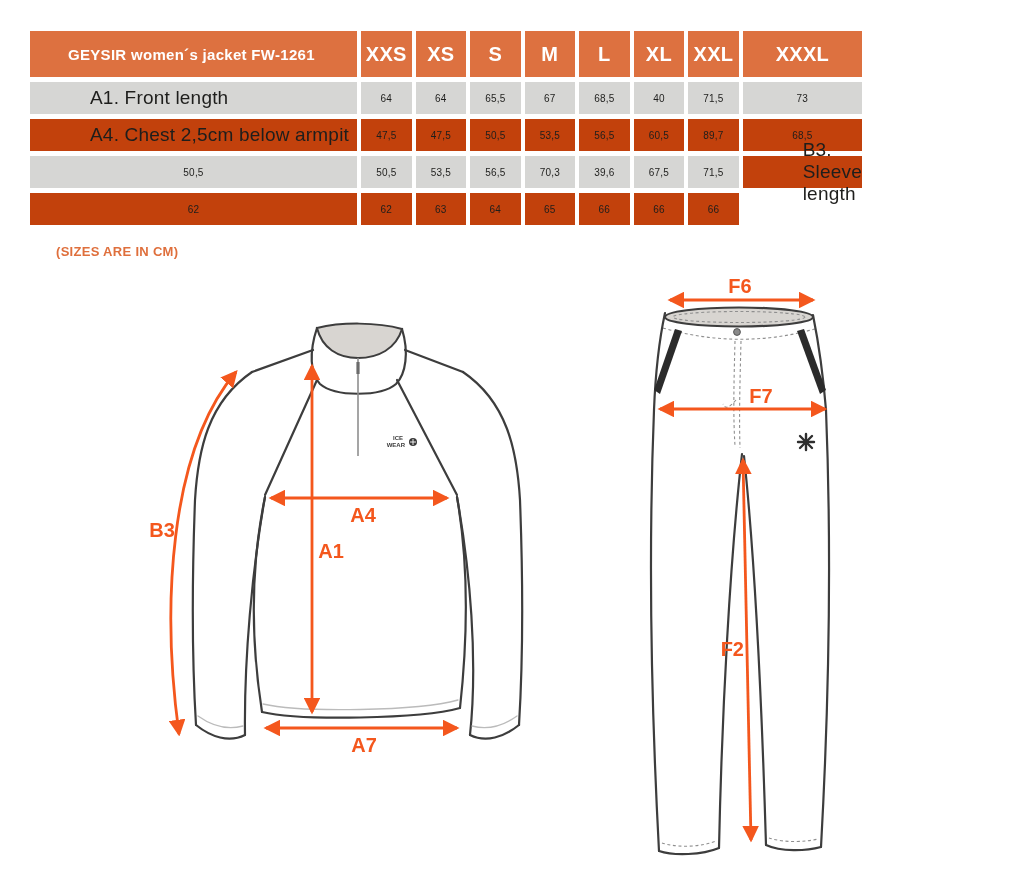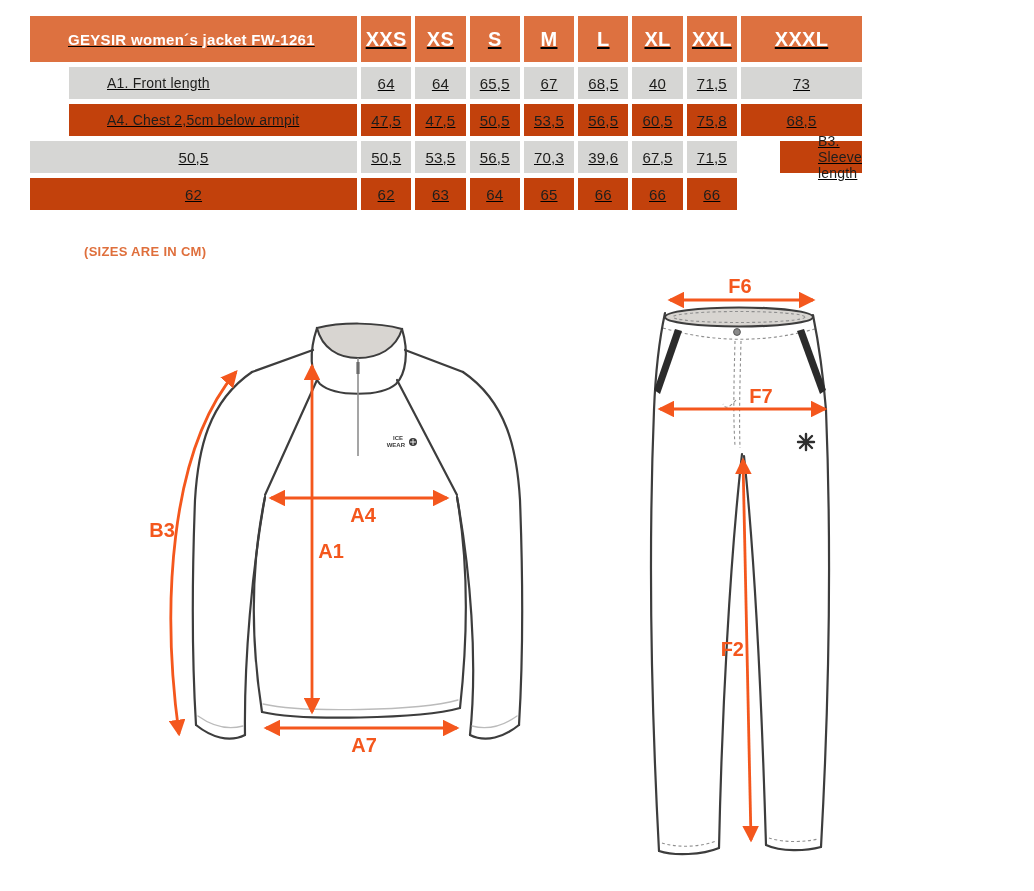--- a/index.html
+++ b/index.html
@@ -1,41 +1,41 @@
 <!DOCTYPE html>
 <html><head>
 <meta charset="utf-8">
 <style>
   * { margin:0; padding:0; box-sizing:border-box; }
   body { background:#ffffff; font-family:"Liberation Sans", sans-serif; }
   .page { position:relative; width:1034px; height:891px; background:#ffffff; overflow:hidden; }
 
   
   .size-table {
-    position:absolute; left:30px; top:16px; width:832px;
+    position:absolute; left:30px; top:31px; width:832px;
     display:grid; grid-template-columns:327px repeat(8, 1fr);
-    column-gap:4px; row-gap:5px;text-decoration:underline;
+    column-gap:4px; row-gap:5px;
   }
   .th {
     background:#DD7140; color:#ffffff; font-weight:bold;
     height:46px; display:flex; align-items:center; letter-spacing:0.3px;
   }
   .th.title { justify-content:flex-start; padding-left:38px; font-size:15px; }
   .th.size  { justify-content:center; font-size:20px; }
   .td {
     height:32px; display:flex; align-items:center;
-    color:#1E1E1C; font-size:15px; letter-spacing:0.2px;
-  }
-  .td.label { justify-content:flex-start; padding-left:38px; font-size:14px;margin-left:39px; }
+    color:#1E1E1C; font-size:10px; letter-spacing:0.2px;
+  }
+  .td.label { justify-content:flex-start; padding-left:60px; font-size:19px; }
   .td.val   { justify-content:center; }
   .shade-a { background:#D6D6D4; }
   .shade-b { background:#c2410c; }
 
   .sizes-note {
-    position:absolute; left:84px; top:244px;
+    position:absolute; left:56px; top:244px;
     color:#DF6F3C; font-size:13px; font-weight:bold; letter-spacing:0.3px;
   }
 
   
   svg { position:absolute; overflow:visible; }
   .garment { stroke:#3D3D3D; stroke-width:2.2; fill:none; stroke-linecap:round; stroke-linejoin:round; }
   .garment-thin { stroke:#BBBBBB; stroke-width:1.3; fill:none; stroke-linecap:round; }
   .stitch { stroke:#8F8F8F; stroke-width:1.1; fill:none; stroke-dasharray:3 2.6; }
   .arrow { stroke:#F4571D; stroke-width:2.8; fill:none; }
   .dim-label { fill:#F4571D; font-size:20px; font-weight:bold; font-family:"Liberation Sans", sans-serif; }
@@ -67,21 +67,21 @@
     <div class="td val shade-a">71,5</div>
     <div class="td val shade-a">73</div>
 
     <div class="td label shade-b">A4. Chest 2,5cm below armpit</div>
     <div class="td val shade-b">47,5</div>
     <div class="td val shade-b">47,5</div>
     <div class="td val shade-b">50,5</div>
     <div class="td val shade-b">53,5</div>
     <div class="td val shade-b">56,5</div>
     <div class="td val shade-b">60,5</div>
-    <div class="td val shade-b">75,8</div>
+    <div class="td val shade-b">89,7</div>
     <div class="td val shade-b">68,5</div>
 
     <div class="td val shade-a">50,5</div>
     <div class="td val shade-a">50,5</div>
     <div class="td val shade-a">53,5</div>
     <div class="td val shade-a">56,5</div>
     <div class="td val shade-a">70,3</div>
     <div class="td val shade-a">39,6</div>
     <div class="td val shade-a">67,5</div>
     <div class="td val shade-a">71,5</div>

